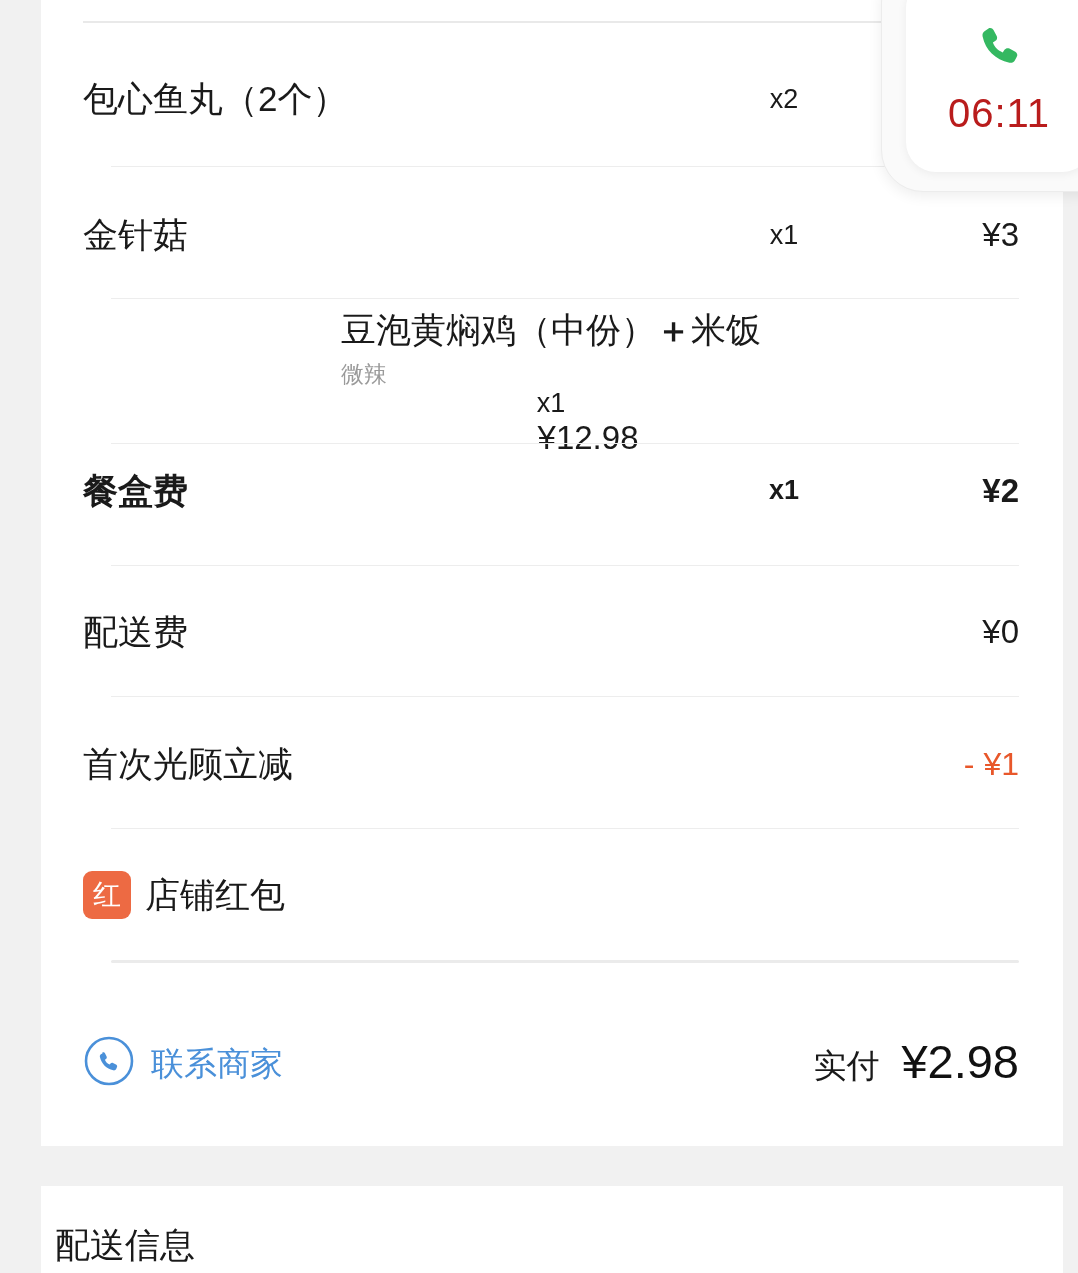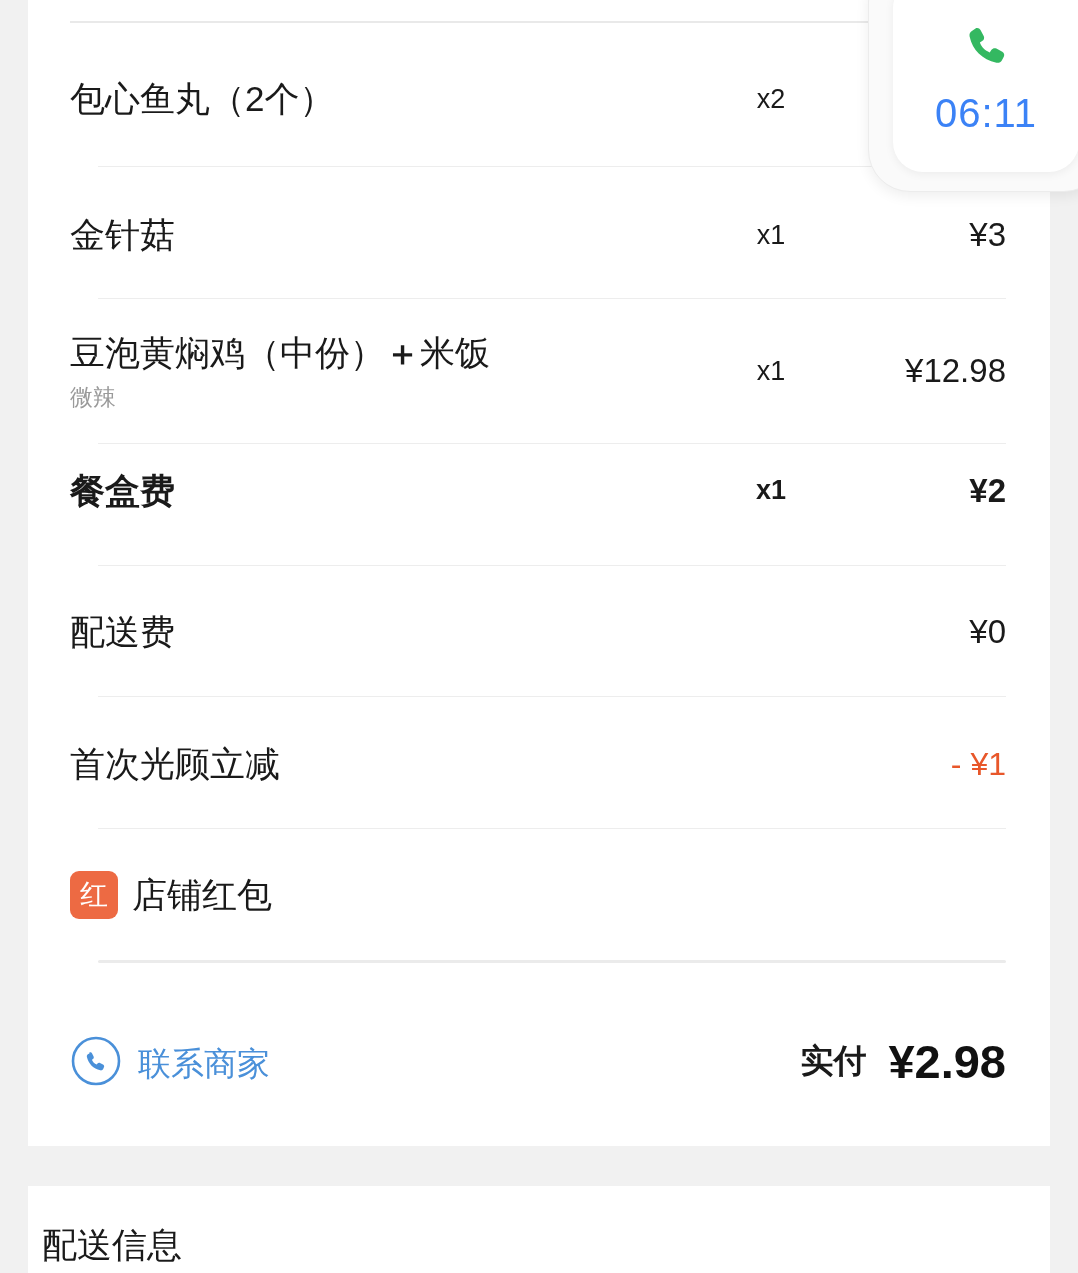--- a/index.html
+++ b/index.html
@@ -4,21 +4,21 @@
 <style>
   html,body{margin:0;padding:0;}
   body{
     width:1078px;height:1273px;
     background:#f1f1f1;
     font-family:"Liberation Sans","DejaVu Sans",sans-serif;
     -webkit-font-smoothing:antialiased;
     overflow:hidden;
     position:relative;
   }
-  .page{position:absolute;inset:0;}
+  .page{position:absolute;inset:0;margin-left:13px;}
 
   
   .card{
     position:absolute;
     left:28px;width:1022px;
     background:#ffffff;
   }
   #order-card{top:0;height:1146px;}
   #delivery-card{top:1186px;height:200px;}
 
@@ -80,21 +80,21 @@
     display:flex;align-items:center;
     box-sizing:border-box;padding:0 44px 0 42px;
   }
   .contact{
     display:flex;align-items:flex-end;gap:16px;
     color:#4a90d9;font-size:33px;
     cursor:pointer;
   }
   .contact svg{display:block;}
   .total{
-    margin-left:auto;display:flex;align-items:center;gap:22px;font-weight:bold;
+    margin-left:auto;display:flex;align-items:flex-end;gap:22px;
   }
   .total .label{font-size:33px;color:#1a1a1a;}
   .total .amount{font-size:47px;color:#111;letter-spacing:0px;}
 
   
   #delivery-title{
     position:absolute;left:42px;top:1222px;
     font-size:35px;color:#1a1a1a;
   }
 
@@ -113,21 +113,21 @@
     left:893px;top:-22px;
     width:186px;height:194px;
     background:#ffffff;
     border-radius:30px;
     box-shadow:0 2px 10px rgba(0,0,0,.06);
     display:flex;flex-direction:column;
     align-items:center;justify-content:center;
     gap:10px;
   }
   #call-widget .timer{
-    font-size:40px;color:#3b82f6;letter-spacing:1px;
+    font-size:40px;color:#b91c1c;letter-spacing:1px;
   }
 </style>
 </head>
 <body>
 
 <div class="page">
 
   <div class="card" id="order-card">
     <div class="card-top-rule"></div>
 
@@ -142,21 +142,21 @@
 
     <div class="row" style="top:180px;height:110px;">
       <div class="name-wrap">
         <div class="name">金针菇</div>
       </div>
       <div class="qty">x1</div>
       <div class="price">¥3</div>
     </div>
     <div class="divider" style="top:298px;"></div>
 
-    <div class="row" style="top:308px;height:126px;">
+    <div class="row" style="top:308px;height:126px;flex-direction:column;">
       <div class="name-wrap">
         <div class="name">
           <span>豆泡黄焖鸡（中份）</span><span class="plus">＋</span><span>米饭</span>
         </div>
         <div class="sub">微辣</div>
       </div>
       <div class="qty">x1</div>
       <div class="price">¥12.98</div>
     </div>
     <div class="divider" style="top:443px;"></div>

